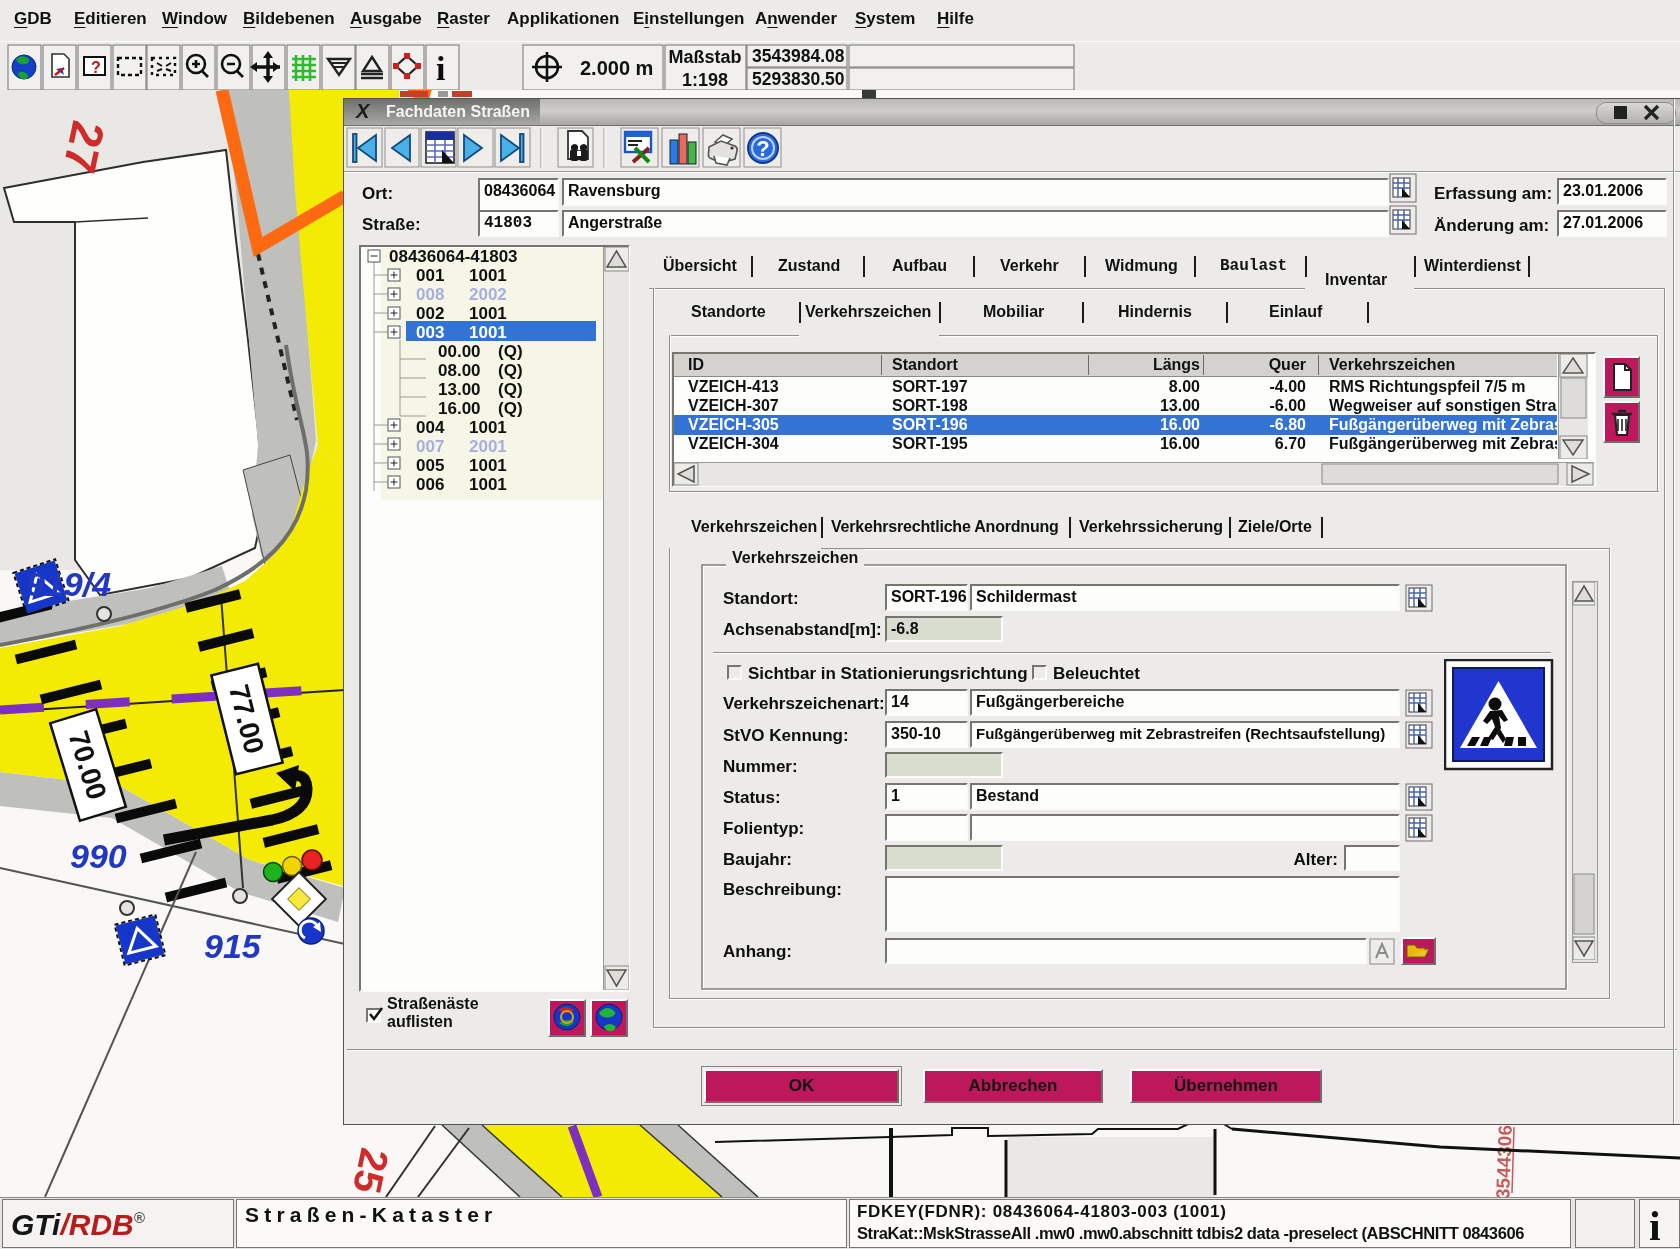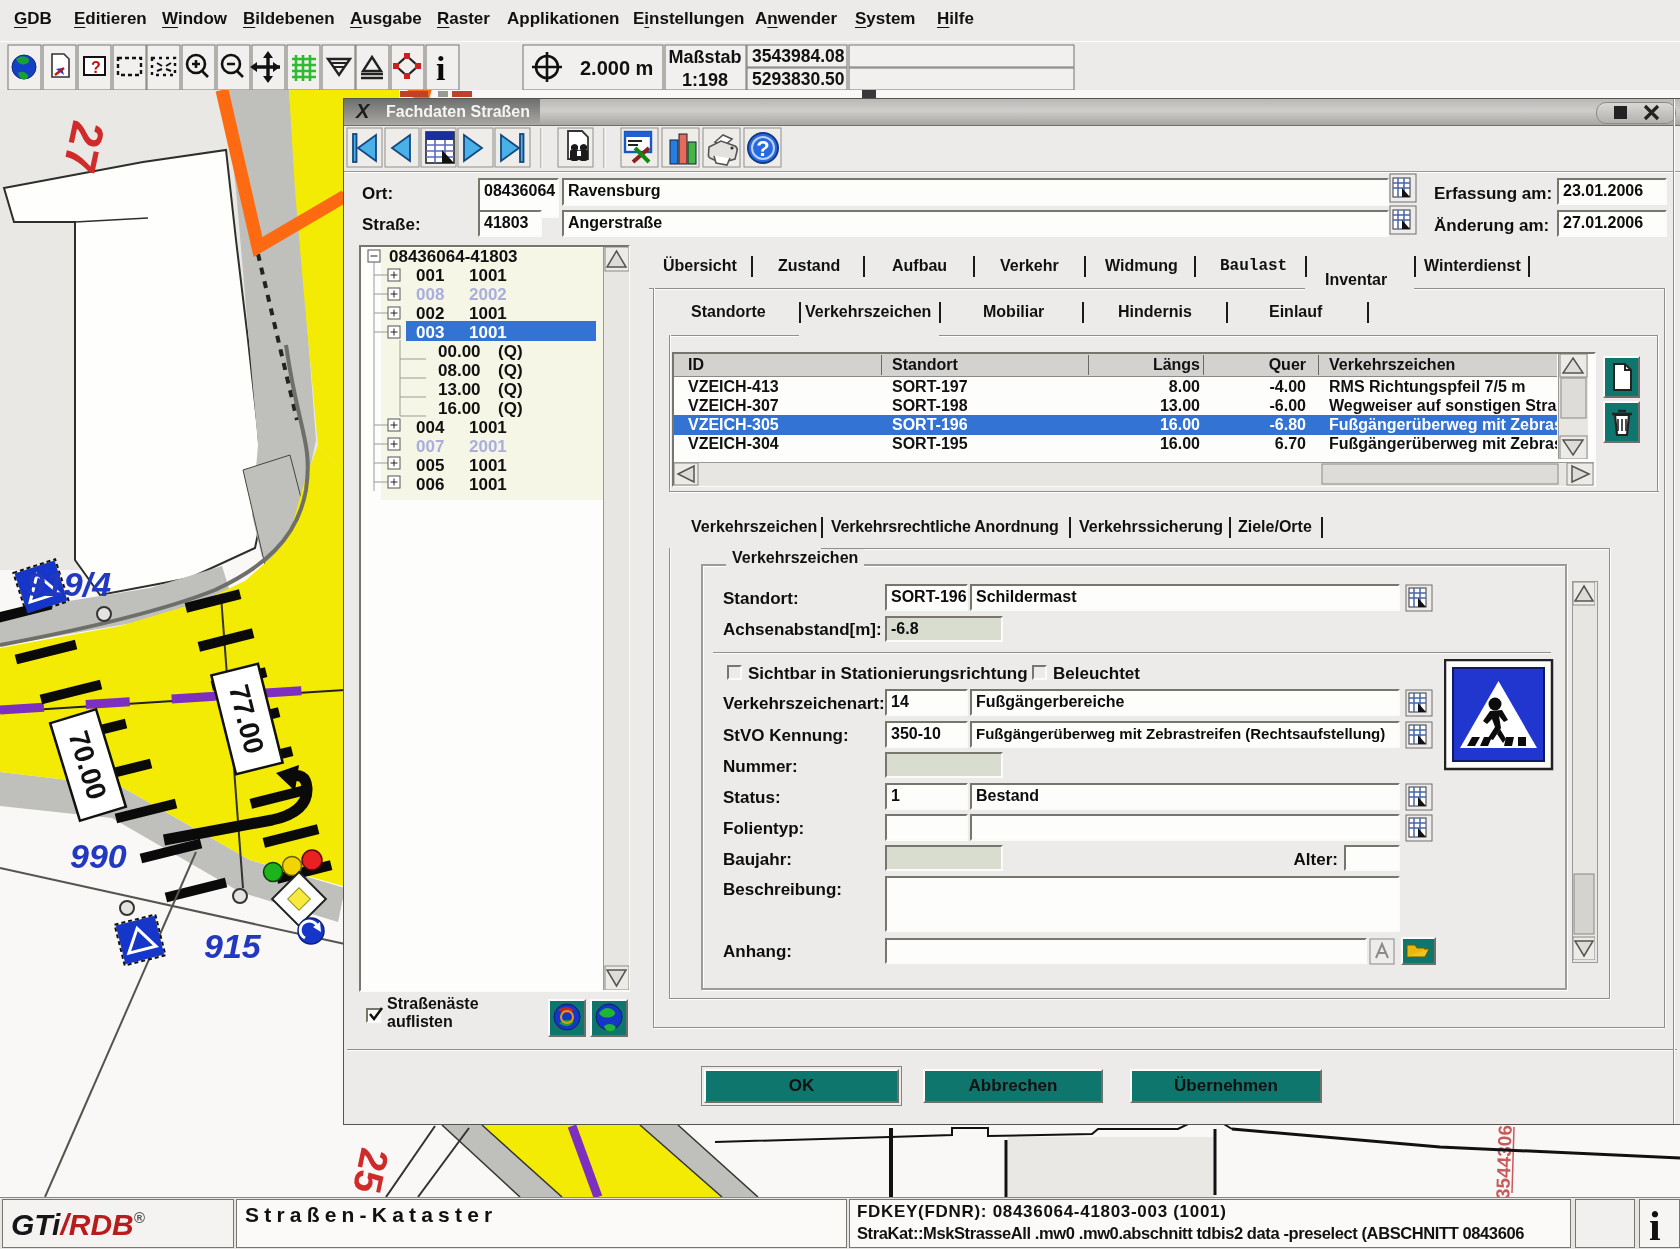--- a/index.html
+++ b/index.html
@@ -2,21 +2,21 @@
 <html><head><meta charset="utf-8">
 <style>
 html,body{margin:0;padding:0;}
 #screen{position:relative;width:1680px;height:1249px;background:#ecebe9;overflow:hidden;
   font-family:"Liberation Sans",sans-serif;font-weight:bold;color:#111;}
 .ab{position:absolute;}
 .lbl{position:absolute;font-size:17px;font-weight:bold;white-space:nowrap;color:#0e0e0e;}
 .fld{position:absolute;background:#fdfdfc;border:2px solid;border-color:#76766f #fbfbfa #fbfbfa #76766f;
   box-sizing:border-box;font-size:16px;font-weight:bold;white-space:nowrap;overflow:hidden;padding:2px 0 0 4px;color:#0c0c0c;}
 .dis{background:#d8ddd0;}
-.raised{background:#0f766e;border:2px solid;border-color:#fbfbfa #6e6e6c #6e6e6c #fbfbfa;box-sizing:border-box;}
+.raised{background:#be185d;border:2px solid;border-color:#fbfbfa #6e6e6c #6e6e6c #fbfbfa;box-sizing:border-box;}
 .sunk{border:2px solid;border-color:#76766f #fbfbfa #fbfbfa #76766f;box-sizing:border-box;}
 .hl{position:absolute;height:1px;background:#8f8f8b;box-shadow:0 1px 0 #fcfcfa;}
 .vl{position:absolute;width:1px;background:#8f8f8b;box-shadow:1px 0 0 #fcfcfa;}
 .tsep{position:absolute;width:2px;height:21px;background:#1a1a1a;}
 .tab{position:absolute;font-size:16px;font-weight:bold;white-space:nowrap;}
 .mi{position:absolute;top:9px;font-size:17px;font-weight:bold;}
 .mi u{text-decoration:underline;text-underline-offset:3px;}
 .cell{position:absolute;font-size:16px;font-weight:bold;white-space:nowrap;}
 </style></head>
 <body>
@@ -357,21 +357,21 @@
         <circle cx="16" cy="17" r="11" fill="none" stroke="#bcd2f4" stroke-width="2"></circle>
         <text x="16" y="25" font-size="22" font-weight="bold" fill="#fff" text-anchor="middle" font-family="Liberation Sans">?</text>
       </g>
     </svg>
   </div>
 
   <div class="lbl" style="left:18px;top:85px;">Ort:</div>
   <div class="lbl" style="left:18px;top:116px;">Straße:</div>
   <div class="fld" style="left:134px;top:79px;width:81px;height:40px;">08436064</div>
   <div class="fld" style="left:218px;top:79px;width:827px;height:28px;">Ravensburg</div>
-  <div class="fld" style="left:134px;top:111px;width:64px;height:27px;">41803</div>
+  <div class="fld" style="left:134px;top:111px;width:81px;height:27px;font-family:Liberation Mono, monospace;">41803</div>
   <div class="fld" style="left:218px;top:111px;width:827px;height:27px;">Angerstraße</div>
   <div class="lbl" style="left:1090px;top:85px;">Erfassung am:</div>
   <div class="lbl" style="left:1090px;top:117px;">Änderung am:</div>
   <div class="fld" style="left:1213px;top:79px;width:110px;height:27px;">23.01.2006</div>
   <div class="fld" style="left:1213px;top:111px;width:110px;height:27px;">27.01.2006</div>
   <svg class="ab" style="left:1045px;top:74px;" width="28" height="62">
     <g>
       <rect x="1" y="1" width="26" height="28" fill="#edecea" stroke="#6e6e6c"></rect>
       <rect x="4" y="5" width="17" height="19" fill="#fff" stroke="#334"></rect>
       <path d="M4 10 h17 M4 15 h17 M9 5 v19 M15 5 v19" stroke="#46a" stroke-width="1.5"></path>

